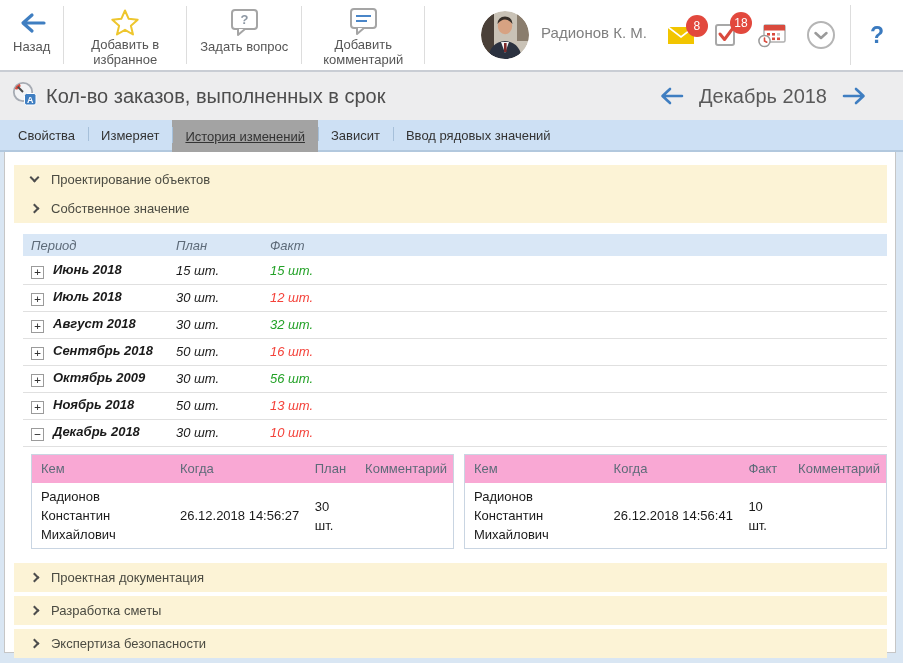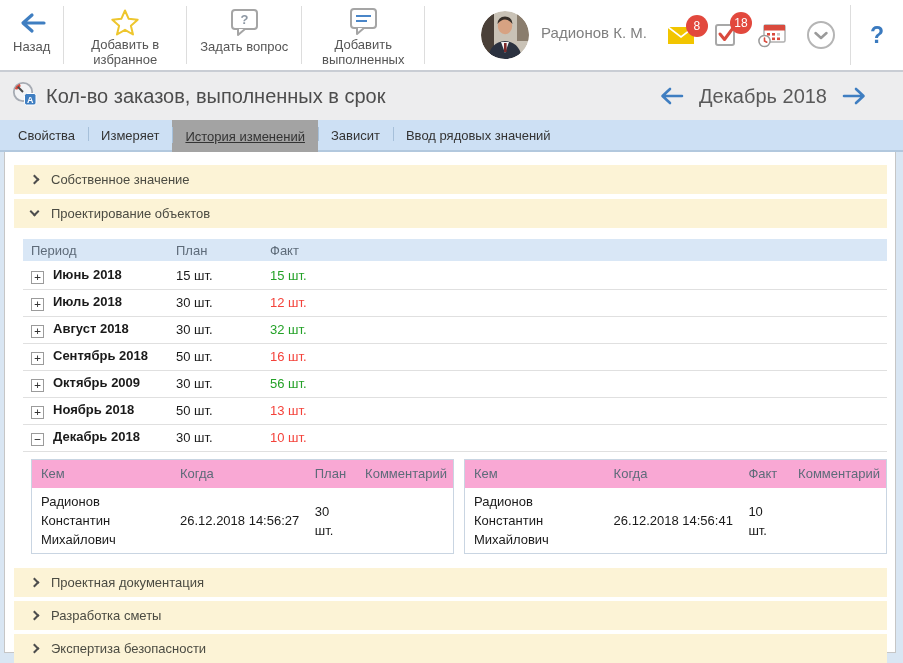--- a/index.html
+++ b/index.html
@@ -42,21 +42,21 @@
              padding:13px 8px 0 9px; }
   .acc { height:29px; background:#fcf3d6; display:flex; align-items:center; padding:0 10px 0 17px;
          font-size:13px; color:#4b4b42; cursor:pointer; }
   .acc.gap { margin-bottom:5px; }
   .acc.gap4 { margin-bottom:4px; }
   .chev { width:7px; height:7px; border-right:2px solid #4d4d4d; border-bottom:2px solid #4d4d4d;
           transform:rotate(-45deg); margin-right:13px; flex:0 0 auto; }
   .chev.down { transform:rotate(45deg); margin-top:-4px; }
   .section-body { margin:11px 0 14px 9px; }
   
-  .period-table { width:100%; border-collapse:collapse; font-size:13px; }
+  .period-table { width:100%; border-collapse:collapse; font-size:13px;font-style:italic; }
   .period-table th { background:#d9e7f6; color:#5e6b79; font-weight:normal; text-align:left;
                      height:23px; padding:0 0 0 8px; border-bottom:2px solid #fff; }
   .period-table td { height:27px; border-bottom:1px solid #e0e0e0; padding:0 0 0 8px; color:#1a1a1a; }
   .expand-box { display:inline-block; width:13px; height:13px; border:1px solid #9b9b9b; background:#fff;
                 line-height:11px; text-align:center; font-size:11px; color:#333; margin-right:9px;
                 vertical-align:-2px; cursor:pointer; font-family:"DejaVu Sans Mono", monospace; }
   .period-name { font-weight:bold; }
   td.fact.good { color:#23a127; }
   td.fact.bad  { color:#f4423a; }
   
@@ -102,21 +102,21 @@
     </div>
     <div class="tb-sep"></div>
     <div class="tb-btn">
       <span class="ic">
         <svg width="34" height="30" viewBox="0 0 34 30">
           <rect x="5" y="2" width="25" height="19" rx="3" fill="#fff" stroke="#a5a5a5" stroke-width="2"></rect>
           <path d="M11 21 v6 l7 -6" fill="#fff" stroke="#a5a5a5" stroke-width="2" stroke-linejoin="round"></path>
           <path d="M10 9 h15 M10 14 h11" stroke="#4a86c8" stroke-width="2"></path>
         </svg>
       </span>
-      <span class="lbl">Добавить выполненных</span>
+      <span class="lbl">Добавить комментарий</span>
     </div>
     <div class="tb-sep"></div>
   </div>
 
   <div class="tb-right">
     <div class="avatar">
       <svg width="48" height="48" viewBox="0 0 48 48">
         <defs>
             <clipPath id="av">
               <circle cx="24" cy="24" r="24"></circle>
@@ -209,28 +209,28 @@
 <div class="tab-bar">
     <div class="tab">Свойства</div>
     <div class="tab">Измеряет</div>
     <div class="tab active">История изменений</div>
     <div class="tab">Зависит</div>
     <div class="tab">Ввод рядовых значений</div>
   </div>
 
 <div class="content">
 
+  <div class="acc">
+    <span class="chev down"></span>
+    <span>Проектирование объектов</span>
+  </div>
+
   <div class="acc gap">
     <span class="chev"></span>
     <span>Собственное значение</span>
-  </div>
-
-  <div class="acc">
-    <span class="chev down"></span>
-    <span>Проектирование объектов</span>
   </div>
 
   <div class="section-body">
     <table class="period-table">
       <colgroup>
           <col style="width:145px">
           <col style="width:94px">
           <col>
         </colgroup>
       <thead>

